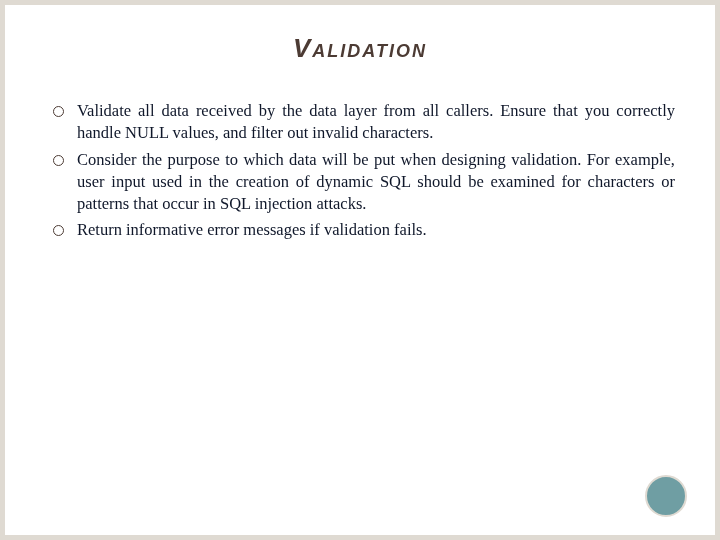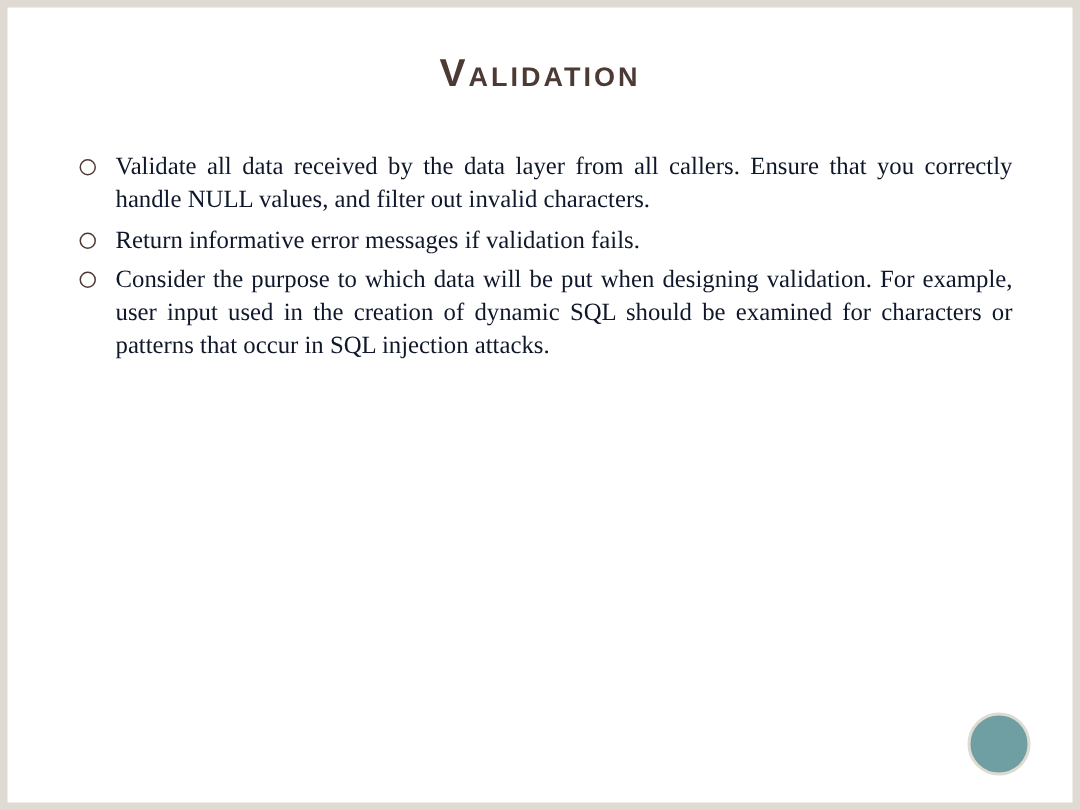--- a/index.html
+++ b/index.html
@@ -20,20 +20,21 @@
   }
   .title {
     text-align: center;
     font-family: Arial, Helvetica, sans-serif;
     font-weight: 700;
     font-size: 26px;
     letter-spacing: 2px;
     color: #4c3b34;
     font-variant: small-caps;
     margin-bottom: 36px;
+    font-style: italic;
   }
   .bullets {
     list-style: none;
     padding-left: 8px;
   }
   .bullets li {
     position: relative;
     padding-left: 24px;
     font-size: 16.5px;
     line-height: 1.35;
@@ -63,17 +64,17 @@
     border: 2px solid #dfdad2;
   }
 </style>
 </head>
 <body>
 
 <div class="slide">
   <h1 class="title">Validation</h1>
   <ul class="bullets">
     <li>Validate all data received by the data layer from all callers. Ensure that you correctly handle NULL values, and filter out invalid characters.</li>
+    <li>Consider the purpose to which data will be put when designing validation. For example, user input used in the creation of dynamic SQL should be examined for characters or patterns that occur in SQL injection attacks.</li>
     <li>Return informative error messages if validation fails.</li>
-    <li>Consider the purpose to which data will be put when designing validation. For example, user input used in the creation of dynamic SQL should be examined for characters or patterns that occur in SQL injection attacks.</li>
   </ul>
   <div class="circle-deco"></div>
 </div>
 
 </body></html>

